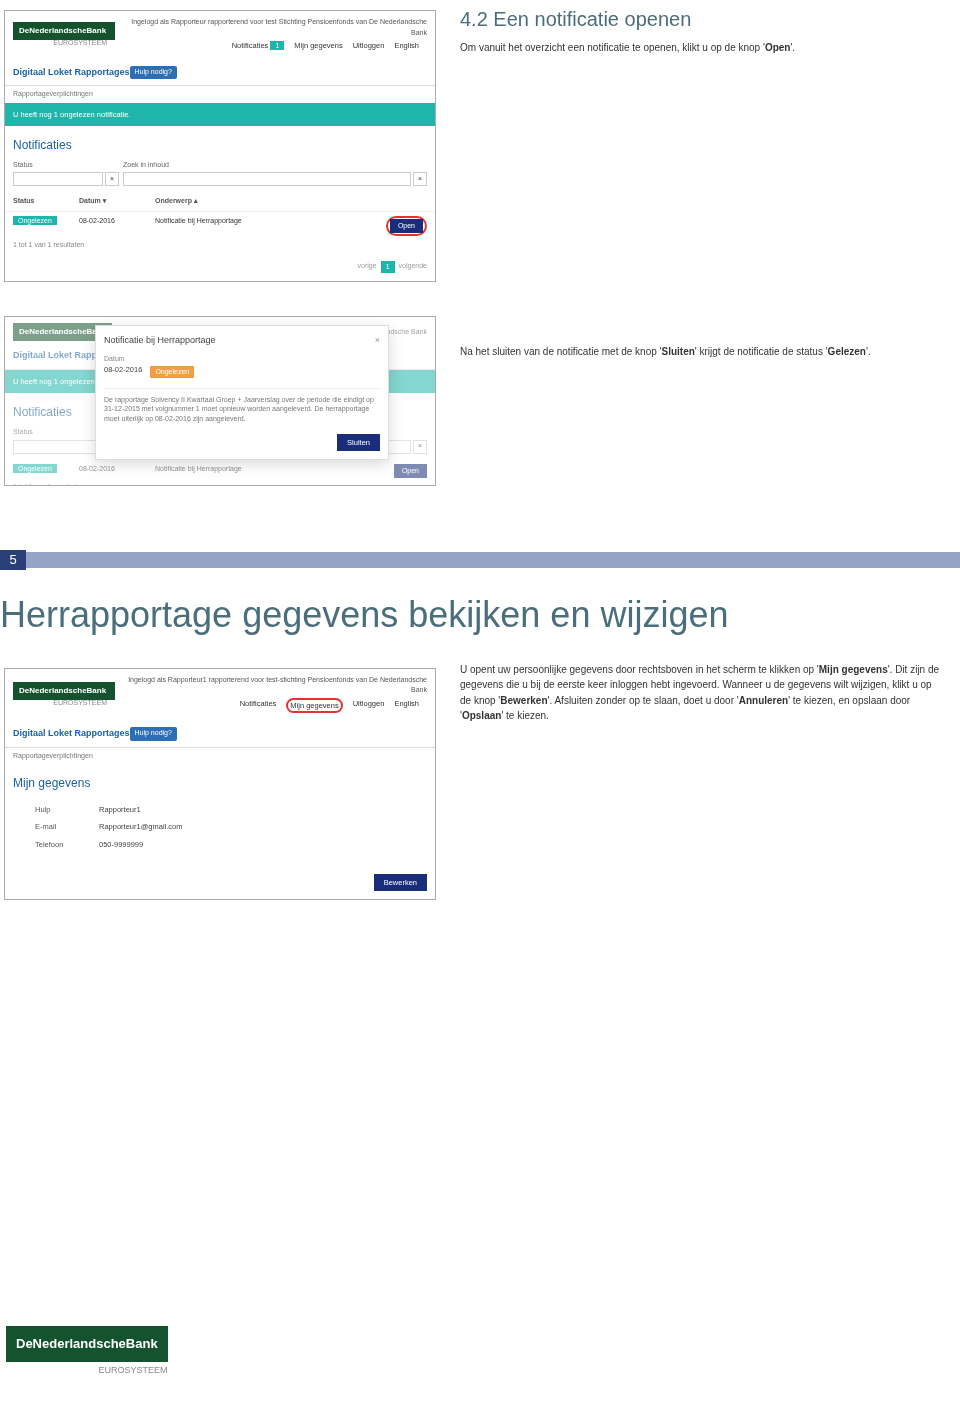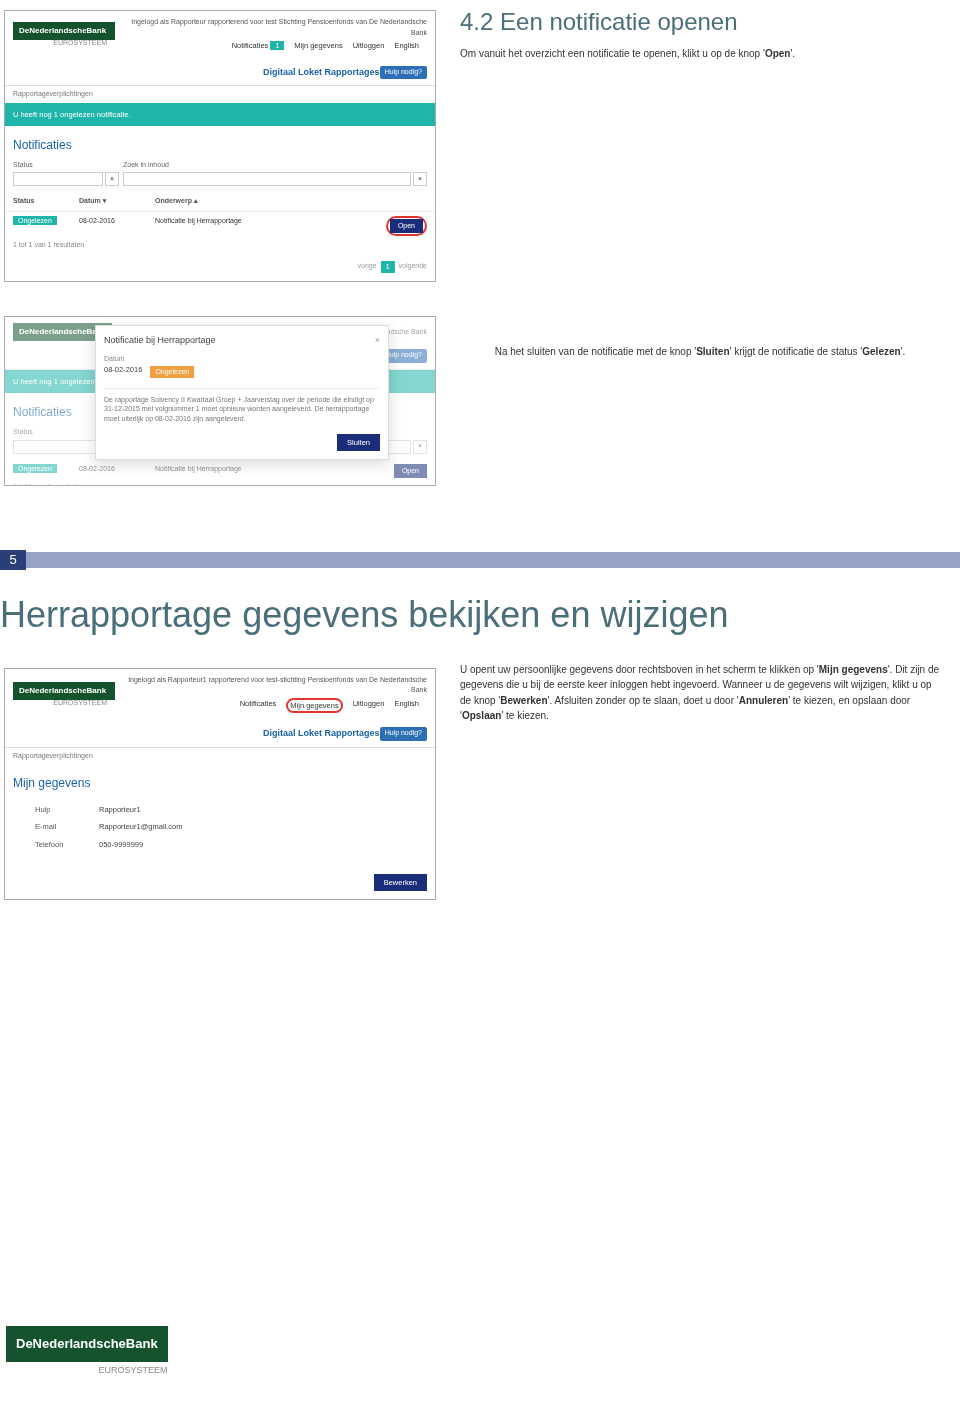--- a/index.html
+++ b/index.html
@@ -33,21 +33,21 @@
   .logo-box {
     background: #14532d; color: #fff; padding: 3px 6px; font-size: 8px; font-weight: 600;
   }
   .login-line { color: #555; font-size: 7px; text-align: right; }
   .header-links { display: flex; justify-content: flex-end; gap: 10px; padding: 2px 8px 6px 8px; font-size: 7.5px; }
   .header-links span { cursor: default; }
   .badge-blue { background: #2d6fb5; color:#fff; padding: 1px 5px; font-size: 7px; border-radius: 2px; }
   .badge-teal { background: #20b5aa; color:#fff; padding: 1px 5px; font-size: 7px; }
   .badge-orange { background: #f0a040; color:#fff; padding: 1px 5px; font-size: 7px; }
   .eurosysteem { color:#888; font-size:7px; text-align:right; padding-right: 8px; margin-top:-2px; margin-bottom:4px; margin-left:6px; width:96px;}
-  .subhead { display:flex; justify-content:flex-end; padding: 6px 8px; border-bottom: 1px solid #ddd; }
+  .subhead { display:flex; justify-content:flex-start; padding: 6px 8px; border-bottom: 1px solid #ddd; }
   .subhead .title { color:#1a62a8; font-weight:600; font-size:9px; }
   .link-small { color:#777; font-size:7px; }
   .teal-banner { background:#20b5aa; color:#fff; padding:6px 8px; font-size:7.5px; }
   .section-title { color:#1a62a8; font-size:12px; padding: 10px 8px 6px 8px; }
   .filter-row { display:flex; gap:4px; padding: 0 8px 6px 8px; align-items:flex-end; }
   .filter-col { flex:0 0 auto; }
   .filter-label { color:#666; font-size:7px; margin-bottom:2px; }
   .input-like { border:1px solid #ccc; height:14px; background:#fff; padding:0 4px; font-size:7px; display:flex; align-items:center; }
   .input-small { width:90px; }
   .input-wide { flex:1; }
@@ -75,21 +75,21 @@
   .popup .close { font-size:9px; color:#999; }
   .popup .pdate-lbl { color:#888; font-size:7px; }
   .popup .pdate { color:#444; font-size:7.5px; margin-bottom:4px; }
   .popup .pbody { color:#777; font-size:7px; margin: 8px 0 10px 0; border-top:1px solid #eee; padding-top:6px; line-height:1.4; }
   .popup .pactions { display:flex; justify-content:flex-end; }
   .popup .pclose-btn { background:#1a2d7a; color:#fff; padding:3px 10px; font-size:7.5px; }
 
   .dim { opacity: .55; }
 
   
-  h3.sec42 { color:#4a6e7a; font-size: 24px; font-weight: 400; margin-bottom: 6px; }
+  h3.sec42 { color:#4a6e7a; font-size: 20px; font-weight: 400; margin-bottom: 6px; }
   p.desc { color:#333; font-size: 10px; line-height:1.55; }
   strong.kw { font-weight: 700; }
 
   
   .sec5-marker {
     display:flex; align-items:stretch; margin: 40px 0 10px 0;
   }
   .sec5-num {
     background:#2a3f78; color:#fff; width:26px; display:flex; align-items:center; justify-content:center; font-size:13px;
   }
@@ -238,21 +238,21 @@
             <span class="badge-orange">Ongelezen</span>
           </div>
           <div class="pbody">De rapportage Solvency II Kwartaal Groep + Jaarverslag over de periode die eindigt op 31-12-2015 met volgnummer 1 moet opnieuw worden aangeleverd. De herrapportage moet uiterlijk op 08-02-2016 zijn aangeleverd.</div>
           <div class="pactions">
             <span class="pclose-btn">Sluiten</span>
           </div>
         </div>
       </div>
     </div>
     <div class="col-right" style="padding-top:20px;">
-      <p class="desc" style="margin-top:18px;text-align:center;">
+      <p class="desc" style="margin-top:18px;">
         <span>Na het sluiten van de notificatie met de knop '</span><strong class="kw">Sluiten</strong><span>' krijgt de notificatie de status '</span><strong class="kw">Gelezen</strong><span>'.</span>
       </p>
     </div>
   </div>
 
   <div class="sec5-marker">
     <div class="sec5-num">5</div>
     <div class="sec5-bar"></div>
   </div>
   <h1 class="sec5-title">Herrapportage gegevens bekijken en wijzigen</h1>

